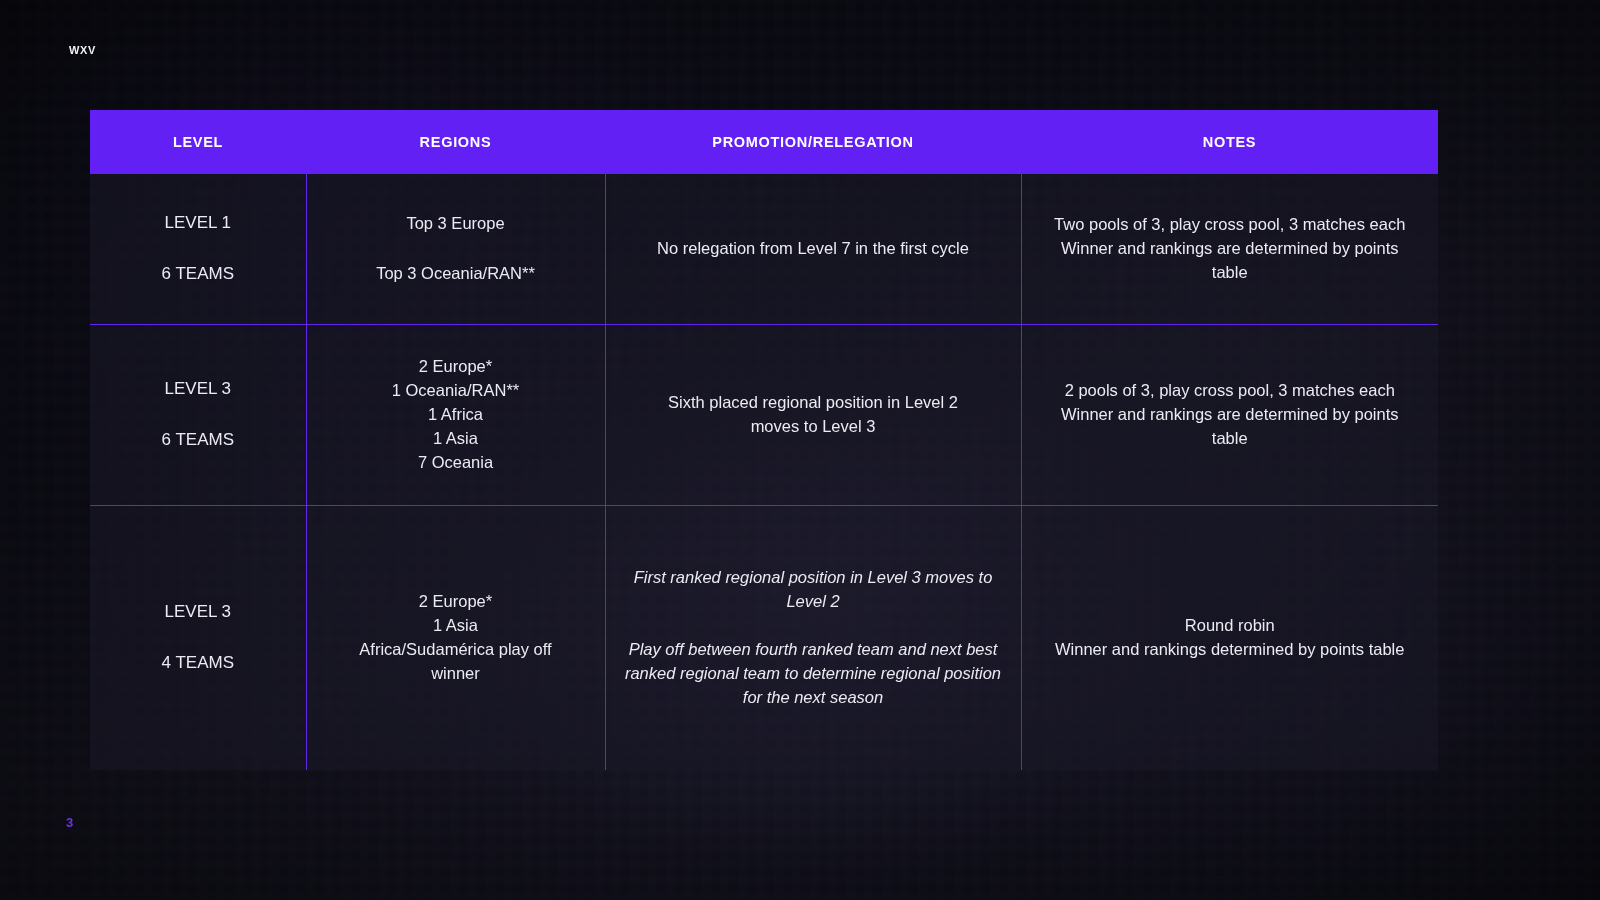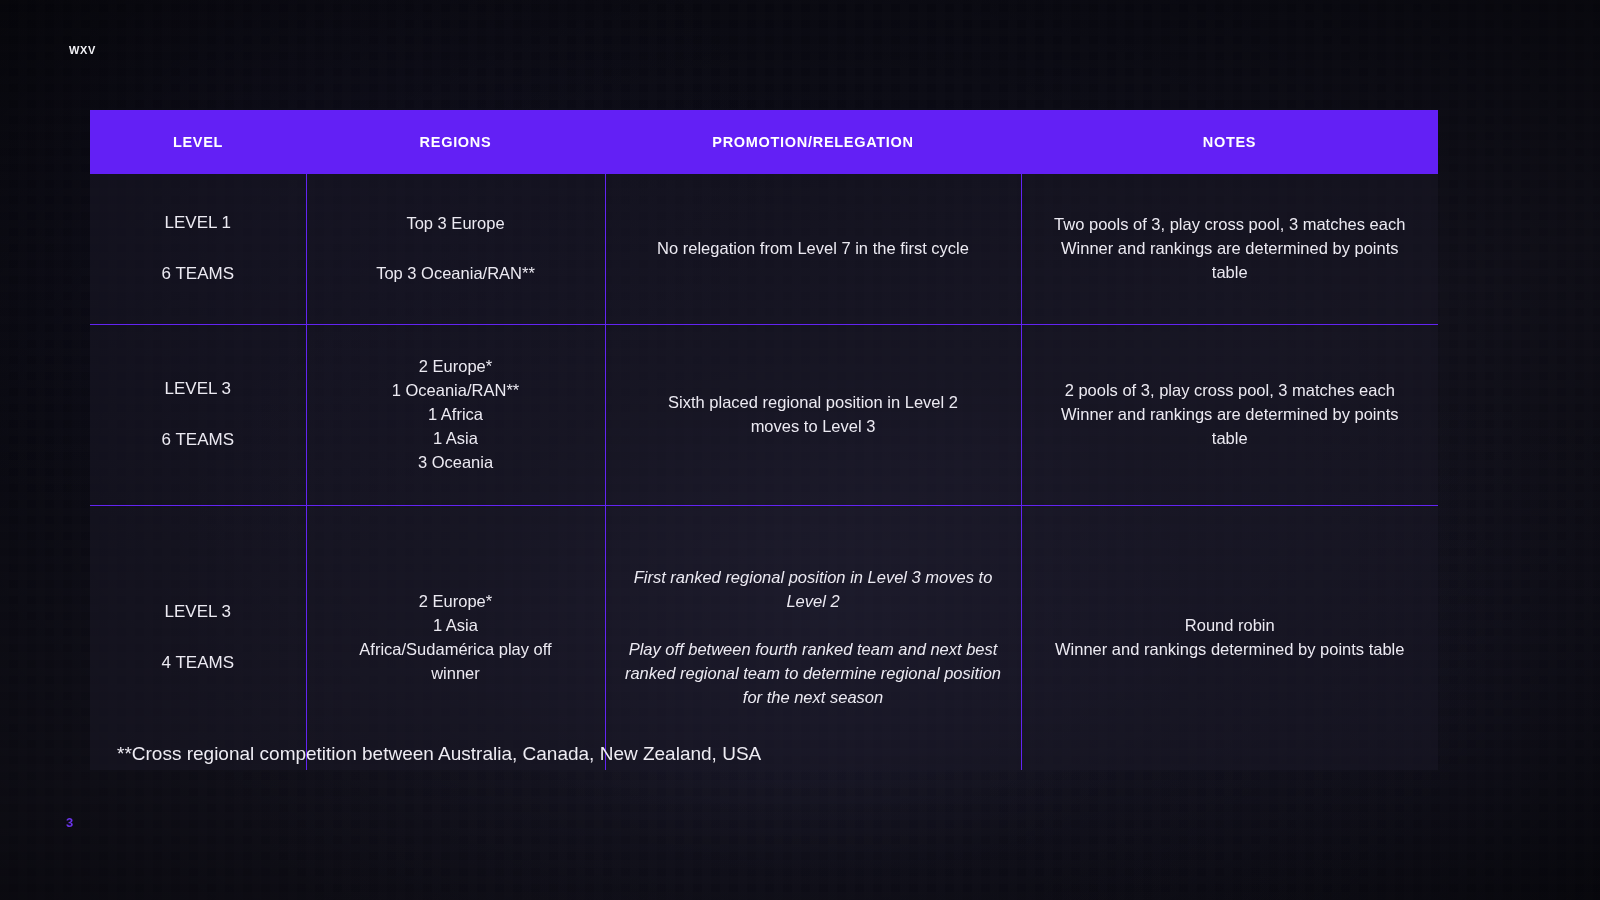--- a/index.html
+++ b/index.html
@@ -187,21 +187,21 @@
               <span class="gap"></span>
               <span class="ln">6 TEAMS</span>
             </span>
           </td>
           <td>
             <span class="cell-lines">
               <span class="ln">2 Europe*</span>
               <span class="ln">1 Oceania/RAN**</span>
               <span class="ln">1 Africa</span>
               <span class="ln">1 Asia</span>
-              <span class="ln">3 Oceania</span>
+              <span class="ln">7 Oceania</span>
             </span>
           </td>
           <td>
             <span class="cell-lines">
               <span class="ln">Sixth placed regional position in Level 2</span>
               <span class="ln">moves to Level 3</span>
             </span>
           </td>
           <td>
             <span class="cell-lines">
@@ -245,19 +245,18 @@
               <span class="ln">Winner and rankings determined by points table</span>
             </span>
           </td>
         </tr>
 
       </tbody>
     </table>
   </div>
 
   <div class="footnotes">
-    <div>**Cross regional competition between Australia, Canada, New Zealand, USA</div>
   </div>
 
   <div class="page-num">3</div>
 
   <div id="vignette"></div>
 </div>
 
 </body></html>

